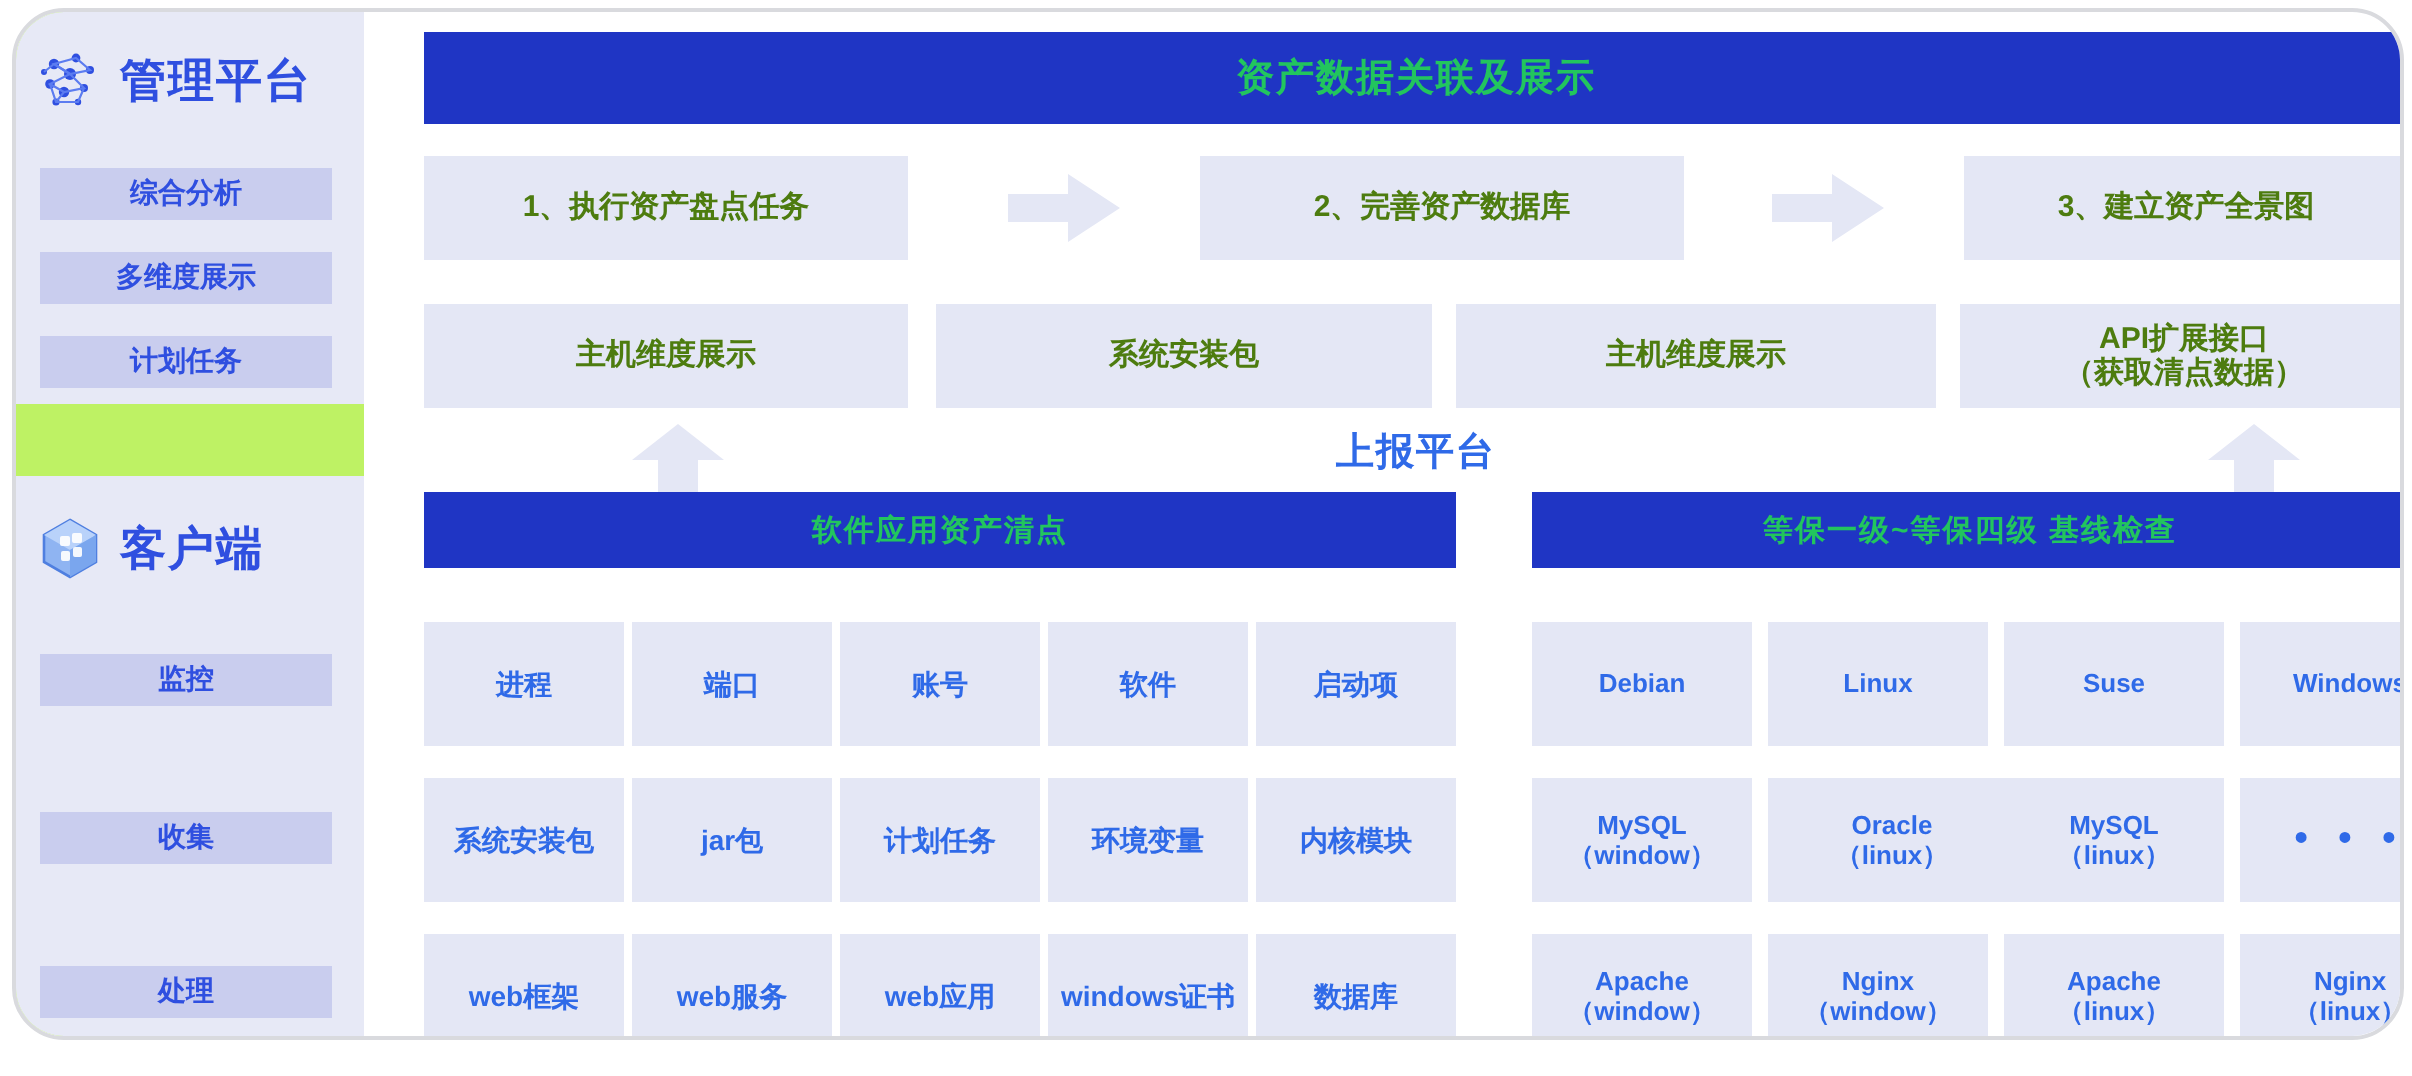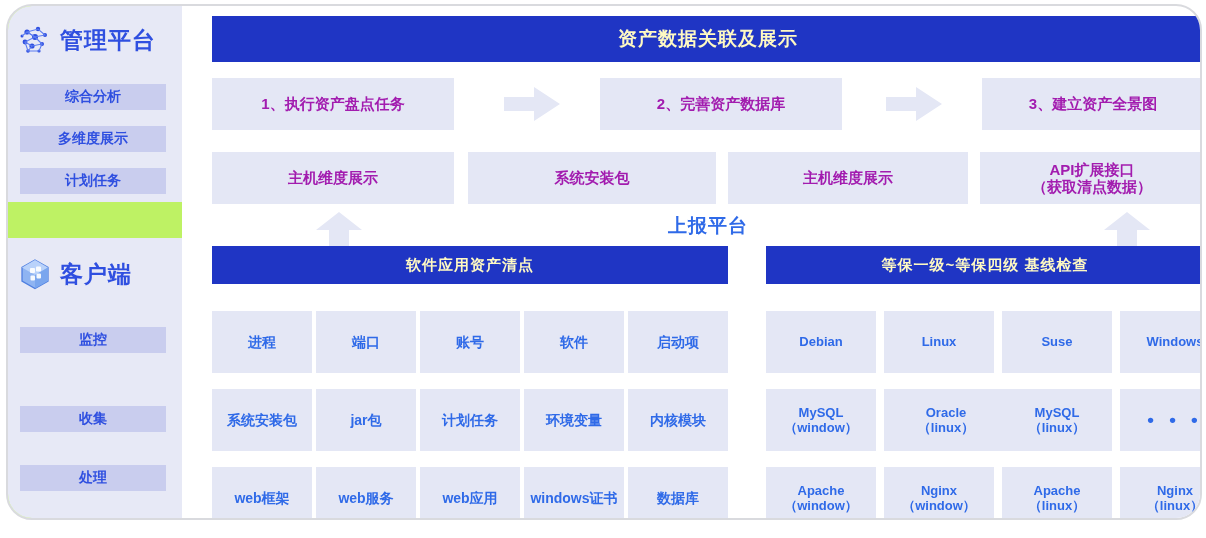--- a/index.html
+++ b/index.html
@@ -75,34 +75,34 @@
   
   .main{
     position:absolute;
     left:204px; top:0;
     width:992px; height:100%;
   }
 
   .banner{
     position:absolute;
     background:#1f35c4;
-    color:#fef9c3;
+    color:#22c55e;
     display:flex;align-items:center;justify-content:center;
     font-size:19px;
     font-weight:bold;
     letter-spacing:1px;
   }
   #banner-top{ left:0; top:10px; width:992px; height:46px; }
   #banner-left{ left:0; top:240px; width:516px; height:38px; font-size:15px;}
   #banner-right{ left:554px; top:240px; width:438px; height:38px; font-size:15px;}
 
   .tile{
     position:absolute;
     background:#e4e7f5;
-    color:#a21caf;
+    color:#4d7c0f;
     display:flex;align-items:center;justify-content:center;
     text-align:center;
     font-weight:bold;
     line-height:1.15;
     box-sizing:border-box;
     padding:12px 4px;
   }
   .step{ height:52px; font-size:15px; top:72px; }
   .dim { height:52px; font-size:15px; top:146px; }
 
@@ -208,21 +208,21 @@
         </span>
         <span class="title">客户端</span>
       </div>
 
       <div class="rail-item" style="top:321px;text-align:right;">
           <span>监控</span>
         </div>
       <div class="rail-item" style="top:400px;">
           <span>收集</span>
         </div>
-      <div class="rail-item" style="top:459px;">
+      <div class="rail-item" style="top:477px;">
           <span>处理</span>
         </div>
     </div>
 
     <div class="main">
 
       <div class="banner" id="banner-top">资产数据关联及展示</div>
 
       <div class="tile step" style="left:0px;   width:242px;">1、执行资产盘点任务</div>
       <div class="tile step" style="left:388px; width:242px;">2、完善资产数据库</div>

